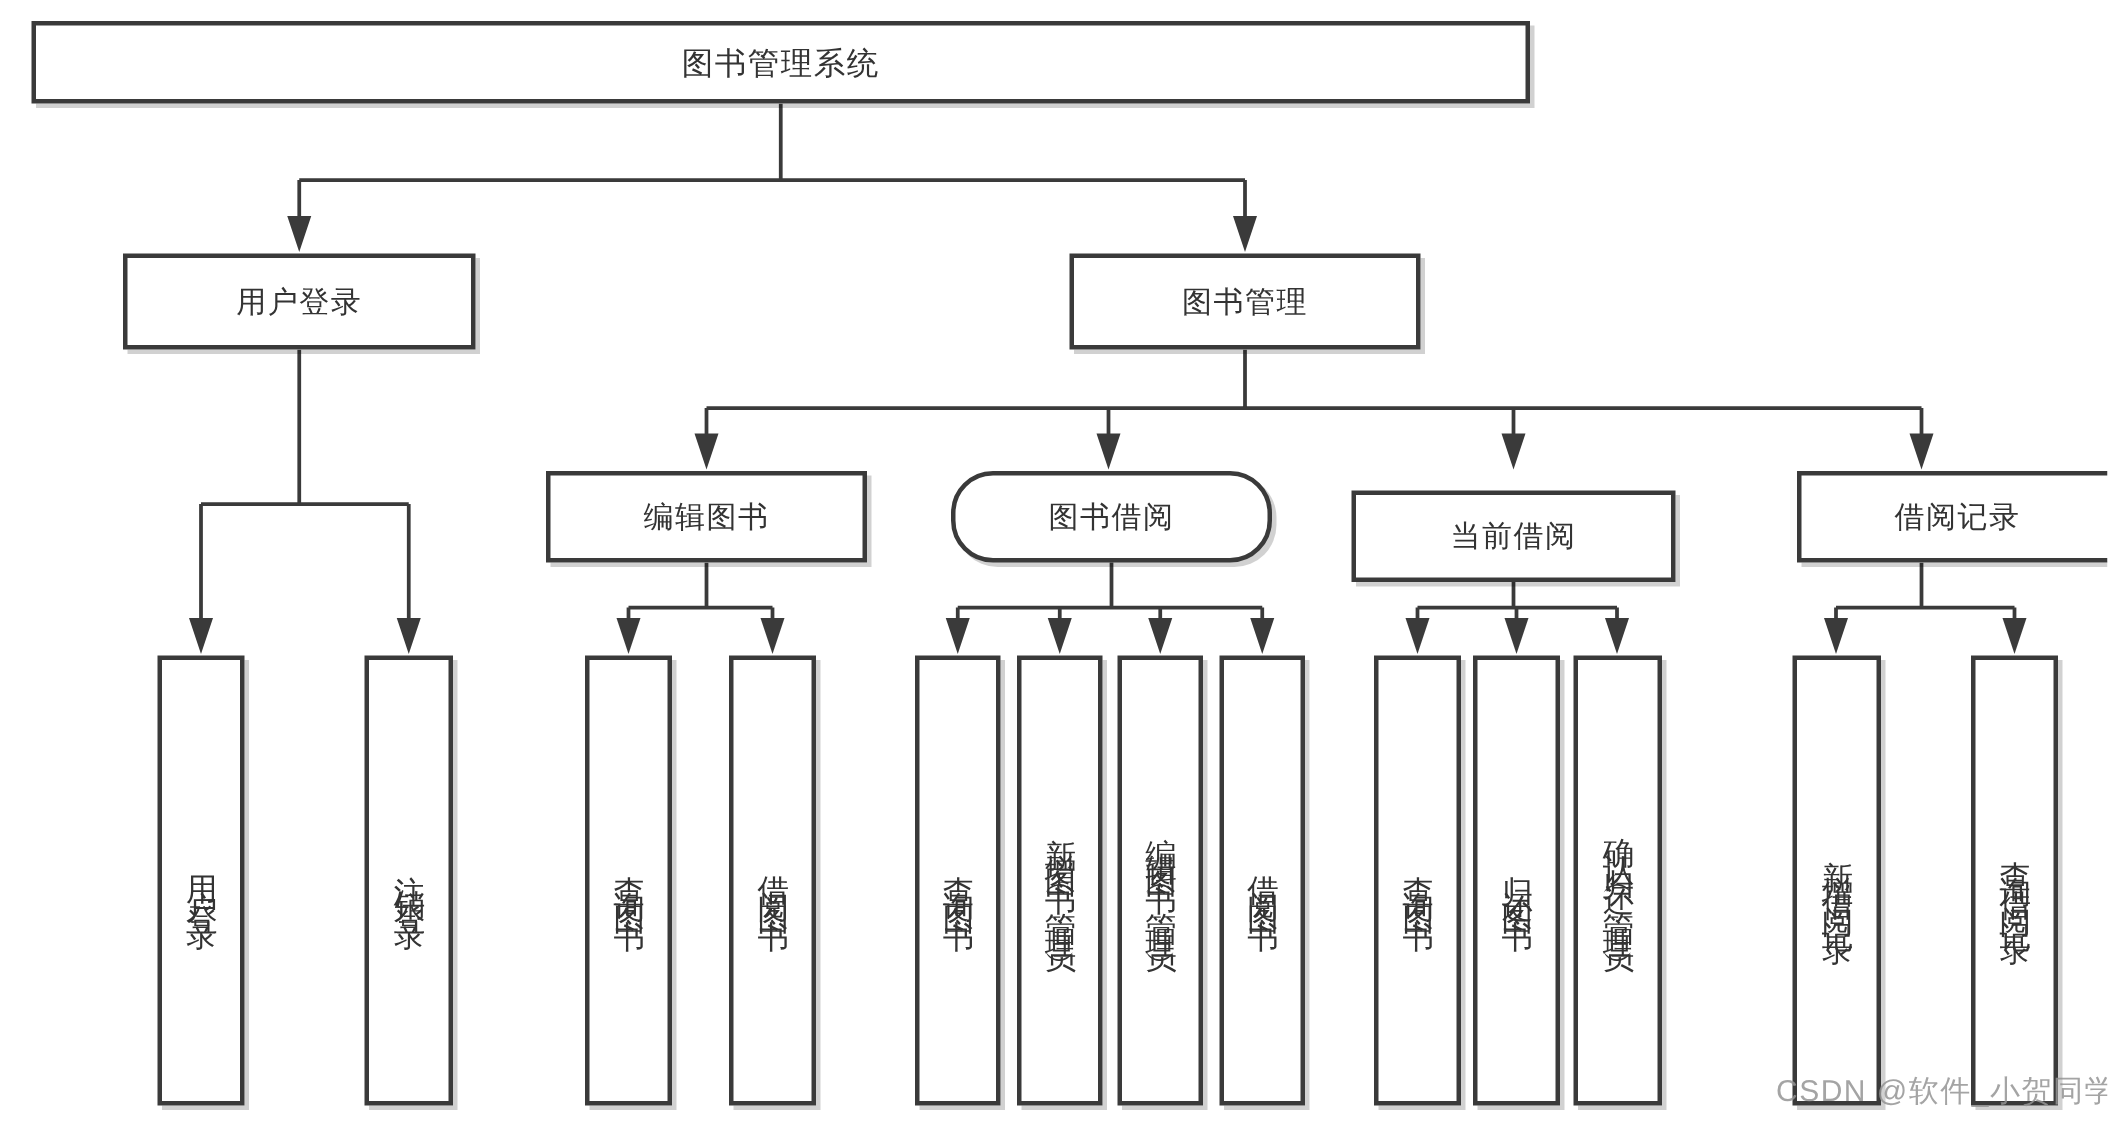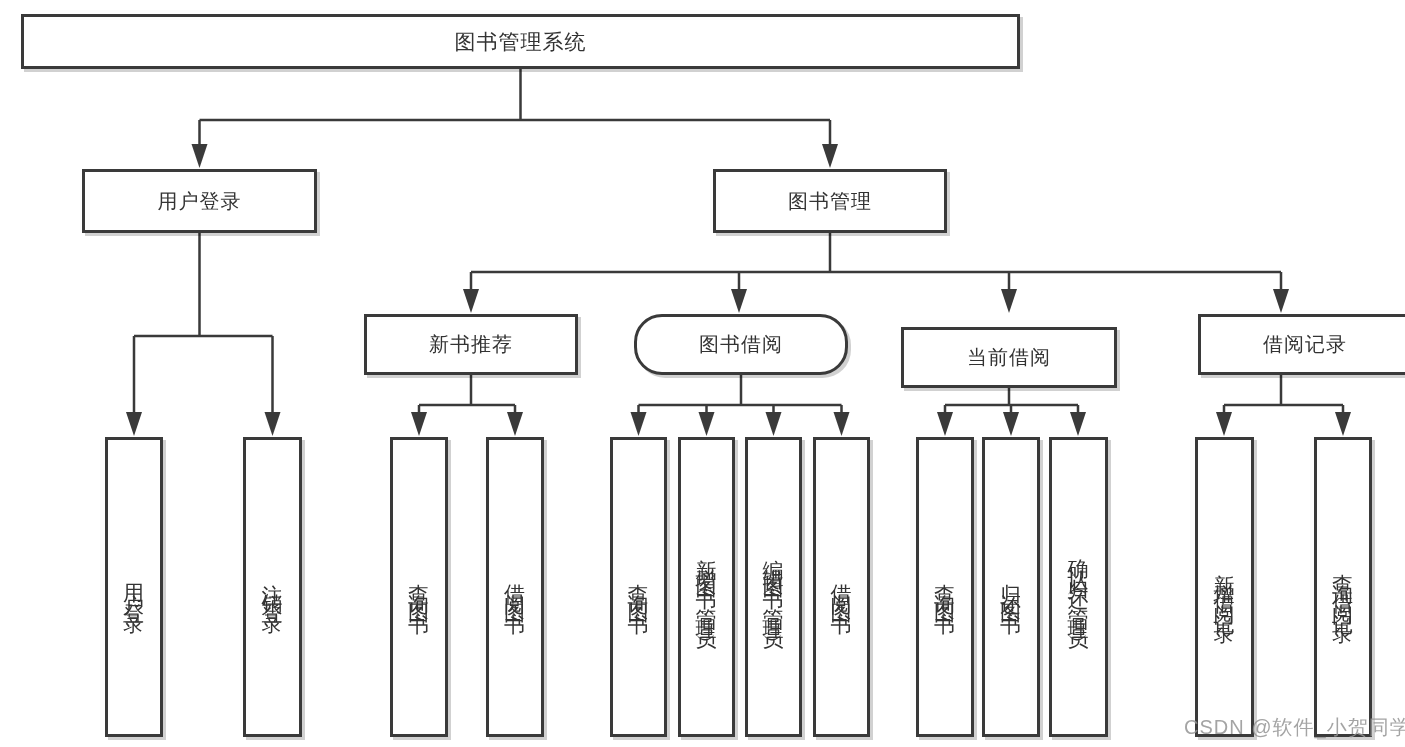--- a/index.html
+++ b/index.html
@@ -85,21 +85,21 @@
   </div>
 
   <div class="box h" style="left:82px; top:169px; width:235px; height:64px;">
     <span>用户登录</span>
   </div>
   <div class="box h" style="left:713px; top:169px; width:234px; height:64px;">
     <span>图书管理</span>
   </div>
 
   <div class="box h" style="left:364px; top:314px; width:214px; height:61px;">
-    <span>新书推荐</span>
+    <span>编辑图书</span>
   </div>
   <div class="box h" style="left:634px; top:314px; width:214px; height:61px;border-radius:28px;">
     <span>图书借阅</span>
   </div>
   <div class="box h" style="left:901px; top:314px; width:216px; height:61px;margin-top:13px;">
     <span>当前借阅</span>
   </div>
   <div class="box h" style="left:1198px; top:314px; width:214px; height:61px;justify-content:center;">
     <span>借阅记录</span>
   </div>

